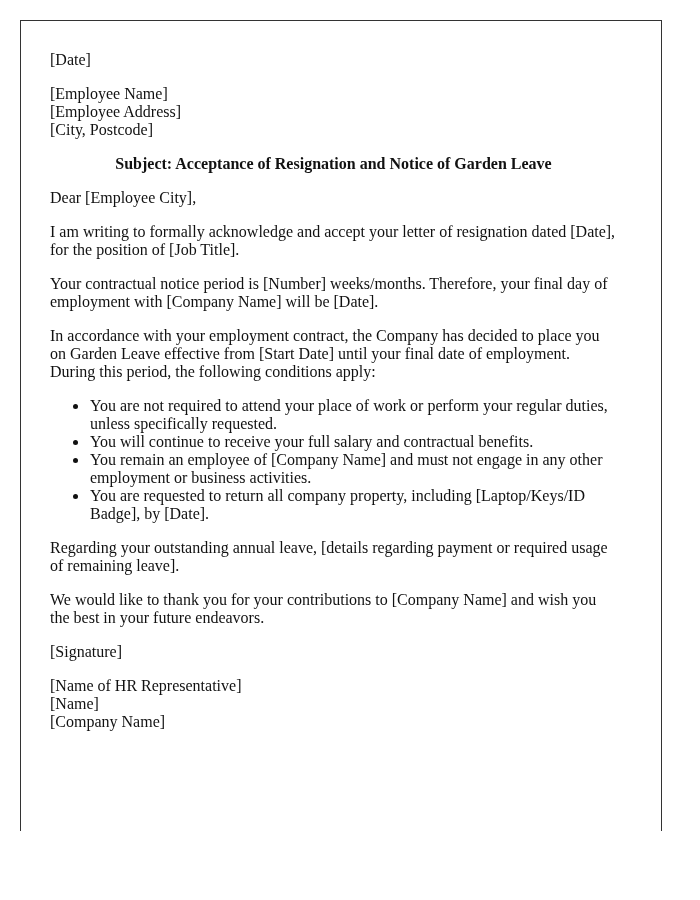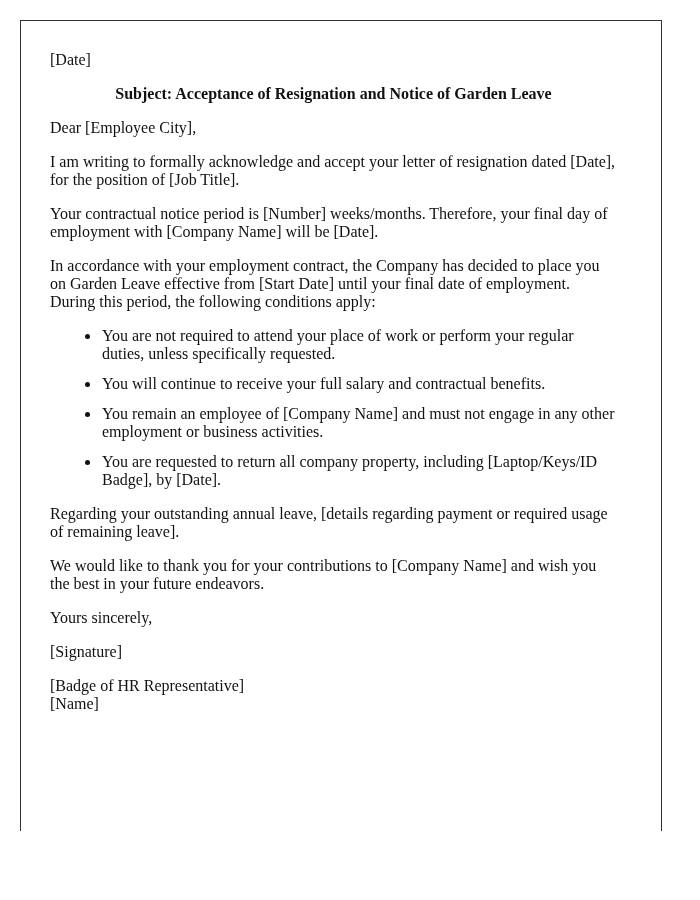--- a/index.html
+++ b/index.html
@@ -39,21 +39,21 @@
       font-weight: bold;
       text-align: center;
     }
     ul.conditions {
       margin: 0 0 16px 0;
       padding-left: 40px;
       list-style: none;
     }
     ul.conditions li {
       position: relative;
-      margin: 12px;
+      margin: 0;
     }
     ul.conditions li .bullet {
       position: absolute;
       left: -17px;
       top: 7px;
       width: 5px;
       height: 5px;
       border-radius: 50%;
       background: #111111;
     }
@@ -61,20 +61,25 @@
       display: block;
     }
   </style>
 </head>
 <body>
 
 <div class="letter">
 
   <p class="first">[Date]</p>
 
+  <p class="block-lines">
+    <span>[Employee Name]</span>
+    <span>[Employee Address]</span>
+    <span>[City, Postcode]</span>
+  </p>
 
   <p class="subject">Subject: Acceptance of Resignation and Notice of Garden Leave</p>
 
   <p>Dear [Employee City],</p>
 
   <p>I am writing to formally acknowledge and accept your letter of resignation dated [Date], for the position of [Job Title].</p>
   <p>Your contractual notice period is [Number] weeks/months. Therefore, your final day of employment with [Company Name] will be [Date].</p>
   <p>In accordance with your employment contract, the Company has decided to place you on Garden Leave effective from [Start Date] until your final date of employment. During this period, the following conditions apply:</p>
 
   <ul class="conditions">
@@ -92,22 +97,22 @@
     </li>
     <li>
       <span class="bullet"></span>
       <span>You are requested to return all company property, including [Laptop/Keys/ID Badge], by [Date].</span>
     </li>
   </ul>
 
   <p>Regarding your outstanding annual leave, [details regarding payment or required usage of remaining leave].</p>
   <p>We would like to thank you for your contributions to [Company Name] and wish you the best in your future endeavors.</p>
 
-  <p>Yours sincerely,</p>
 
   <p>[Signature]</p>
 
   <p class="block-lines">
-    <span>[Badge of HR Representative]</span>
+    <span>[Name of HR Representative]</span>
     <span>[Name]</span>
+    <span>[Company Name]</span>
   </p>
 
 </div>
 
 </body></html>

